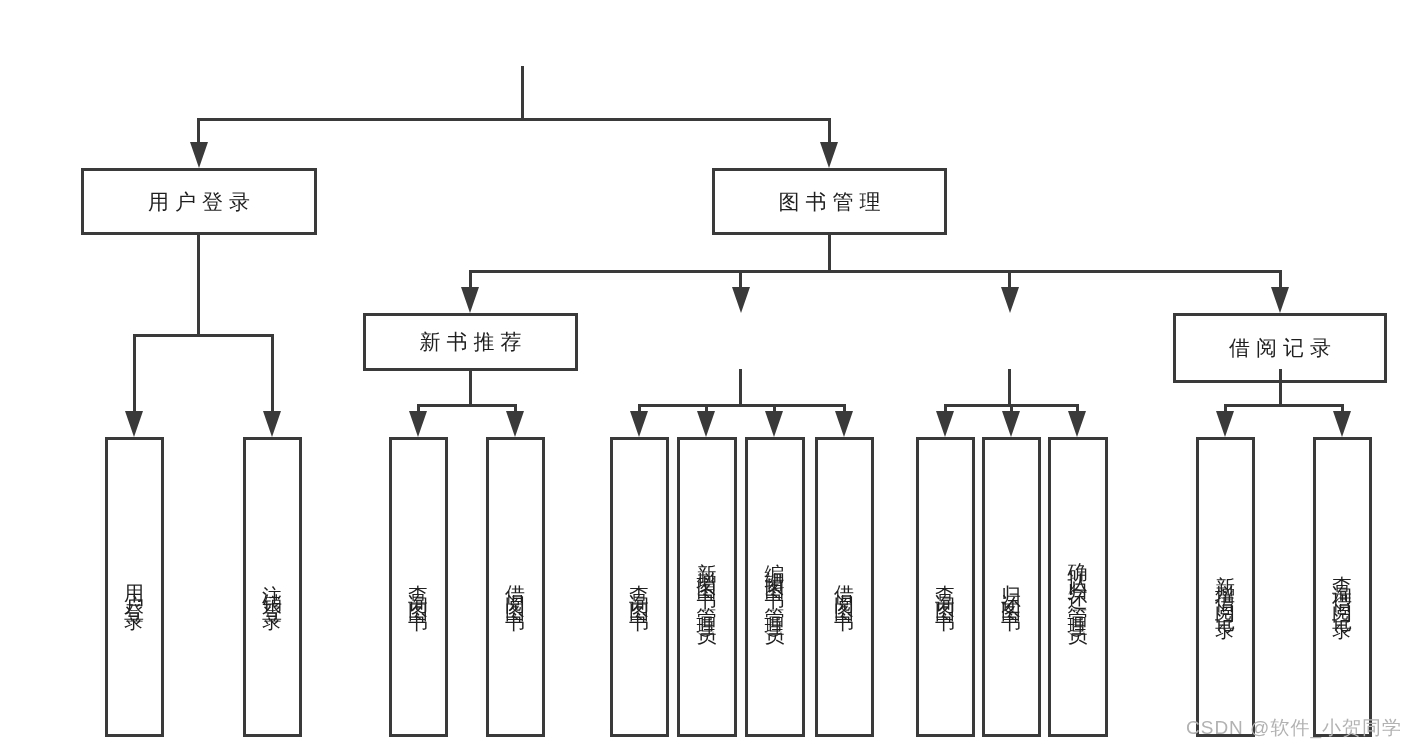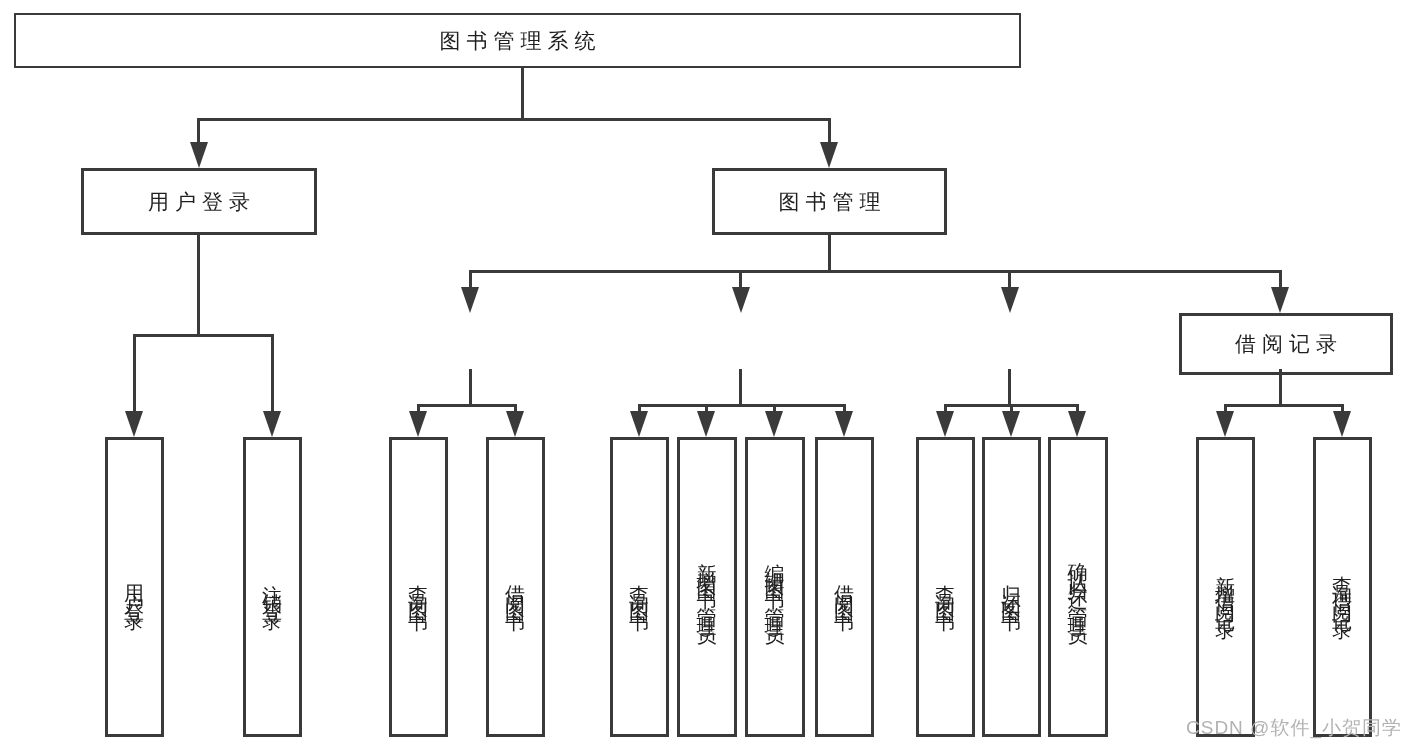--- a/index.html
+++ b/index.html
@@ -64,23 +64,20 @@
     color:var(--watermark);
     letter-spacing:1px;
     white-space:nowrap;
   }
 </style>
 </head>
 <body>
 
 <div class="stage">
 
-  <div class="box root" style="left:14px;top:13px;width:1007px;height:55px;">
-    <span class="hlabel">图书管理系统</span>
-  </div>
 
   <div class="vline" style="left:521px;top:66px;height:54px;"></div>
   <div class="hline" style="left:197px;top:118px;width:634px;"></div>
   <div class="vline" style="left:197px;top:118px;height:28px;"></div>
   <div class="arrow" style="left:190px;top:142px;"></div>
   <div class="vline" style="left:828px;top:118px;height:28px;"></div>
   <div class="arrow" style="left:820px;top:142px;"></div>
 
   <div class="box" style="left:81px;top:168px;width:236px;height:67px;">
     <span class="hlabel">用户登录</span>
@@ -100,21 +97,24 @@
   <div class="hline" style="left:469px;top:270px;width:813px;"></div>
   <div class="vline" style="left:469px;top:270px;height:22px;"></div>
   <div class="arrow" style="left:461px;top:287px;"></div>
   <div class="vline" style="left:739px;top:270px;height:22px;"></div>
   <div class="arrow" style="left:732px;top:287px;"></div>
   <div class="vline" style="left:1008px;top:270px;height:22px;"></div>
   <div class="arrow" style="left:1001px;top:287px;"></div>
   <div class="vline" style="left:1279px;top:270px;height:22px;"></div>
   <div class="arrow" style="left:1271px;top:287px;"></div>
 
-  <div class="box" style="left:1173px;top:313px;width:214px;height:62px;margin-left:6px;">
+  <div class="box" style="left:363px;top:313px;width:215px;height:58px;">
+    <span class="hlabel">新书推荐</span>
+  </div>
+  <div class="box" style="left:1173px;top:313px;width:214px;height:70px;">
     <span class="hlabel">借阅记录</span>
   </div>
 
   <div class="vline" style="left:469px;top:369px;height:38px;"></div>
   <div class="vline" style="left:739px;top:369px;height:38px;"></div>
   <div class="vline" style="left:1008px;top:369px;height:38px;"></div>
   <div class="vline" style="left:1279px;top:369px;height:38px;"></div>
 
   <div class="hline" style="left:417px;top:404px;width:100px;"></div>
   <div class="hline" style="left:638px;top:404px;width:208px;"></div>

